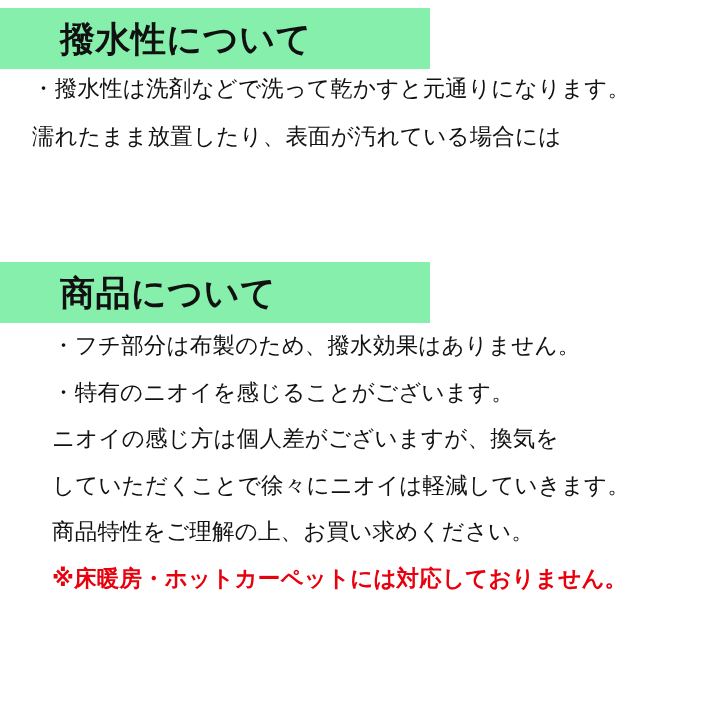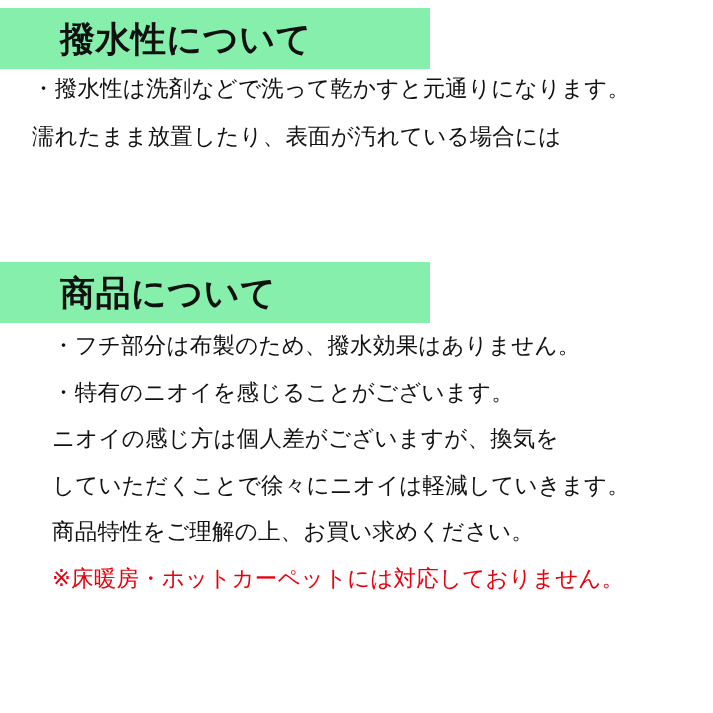--- a/index.html
+++ b/index.html
@@ -45,21 +45,21 @@
   }
   .body-line {
     font-size: 22.5px;
     line-height: 1.0;
     color: #111111;
     white-space: pre;
     letter-spacing: 0.2px;
   }
   .emphasis-line {
     color: #e8000d;
-    font-weight: normal;
+    font-weight: bold;
     font-size: 22.5px;
     line-height: 1.0;
     white-space: pre;
     letter-spacing: 0.2px;
   }
 
   
   #sec-water .section-heading { position: absolute; left: 0; top: 8px; }
   #sec-water .body-block      { position: absolute; left: 0; top: 78px; }
   #sec-water .body-line       { margin: 0 8px 25px 0; padding-left: 16px; font-family: Liberation Serif, serif; }

